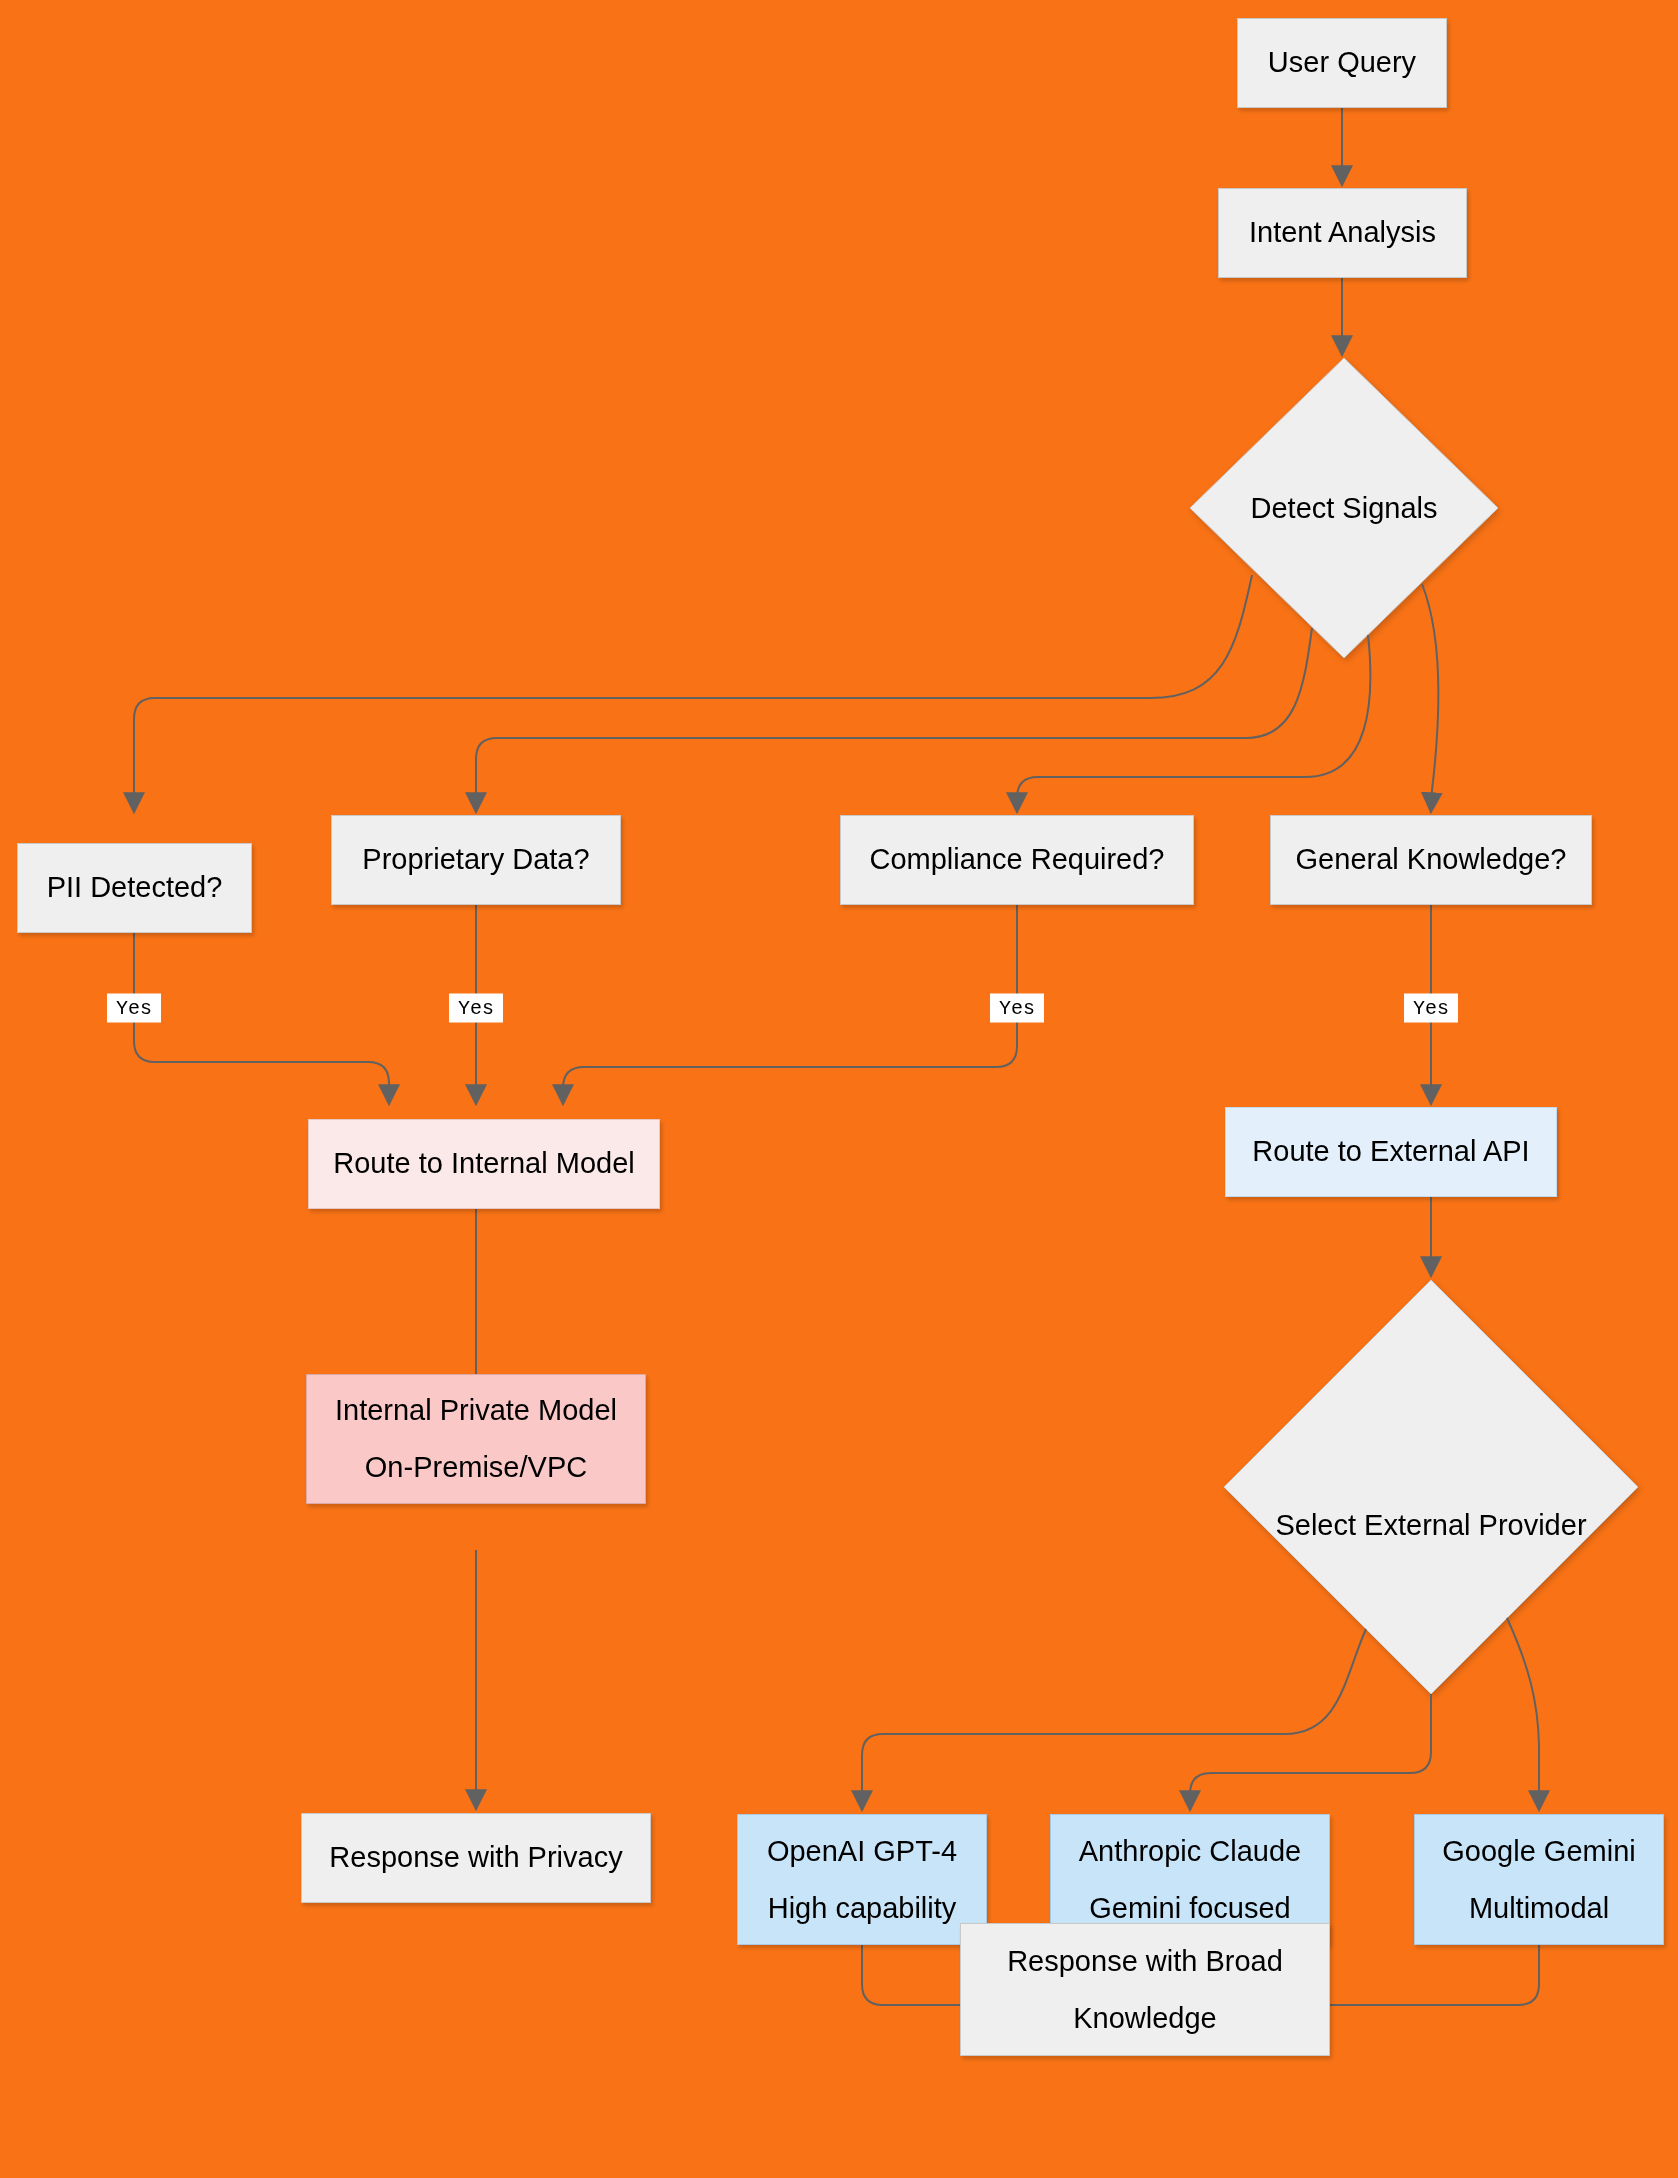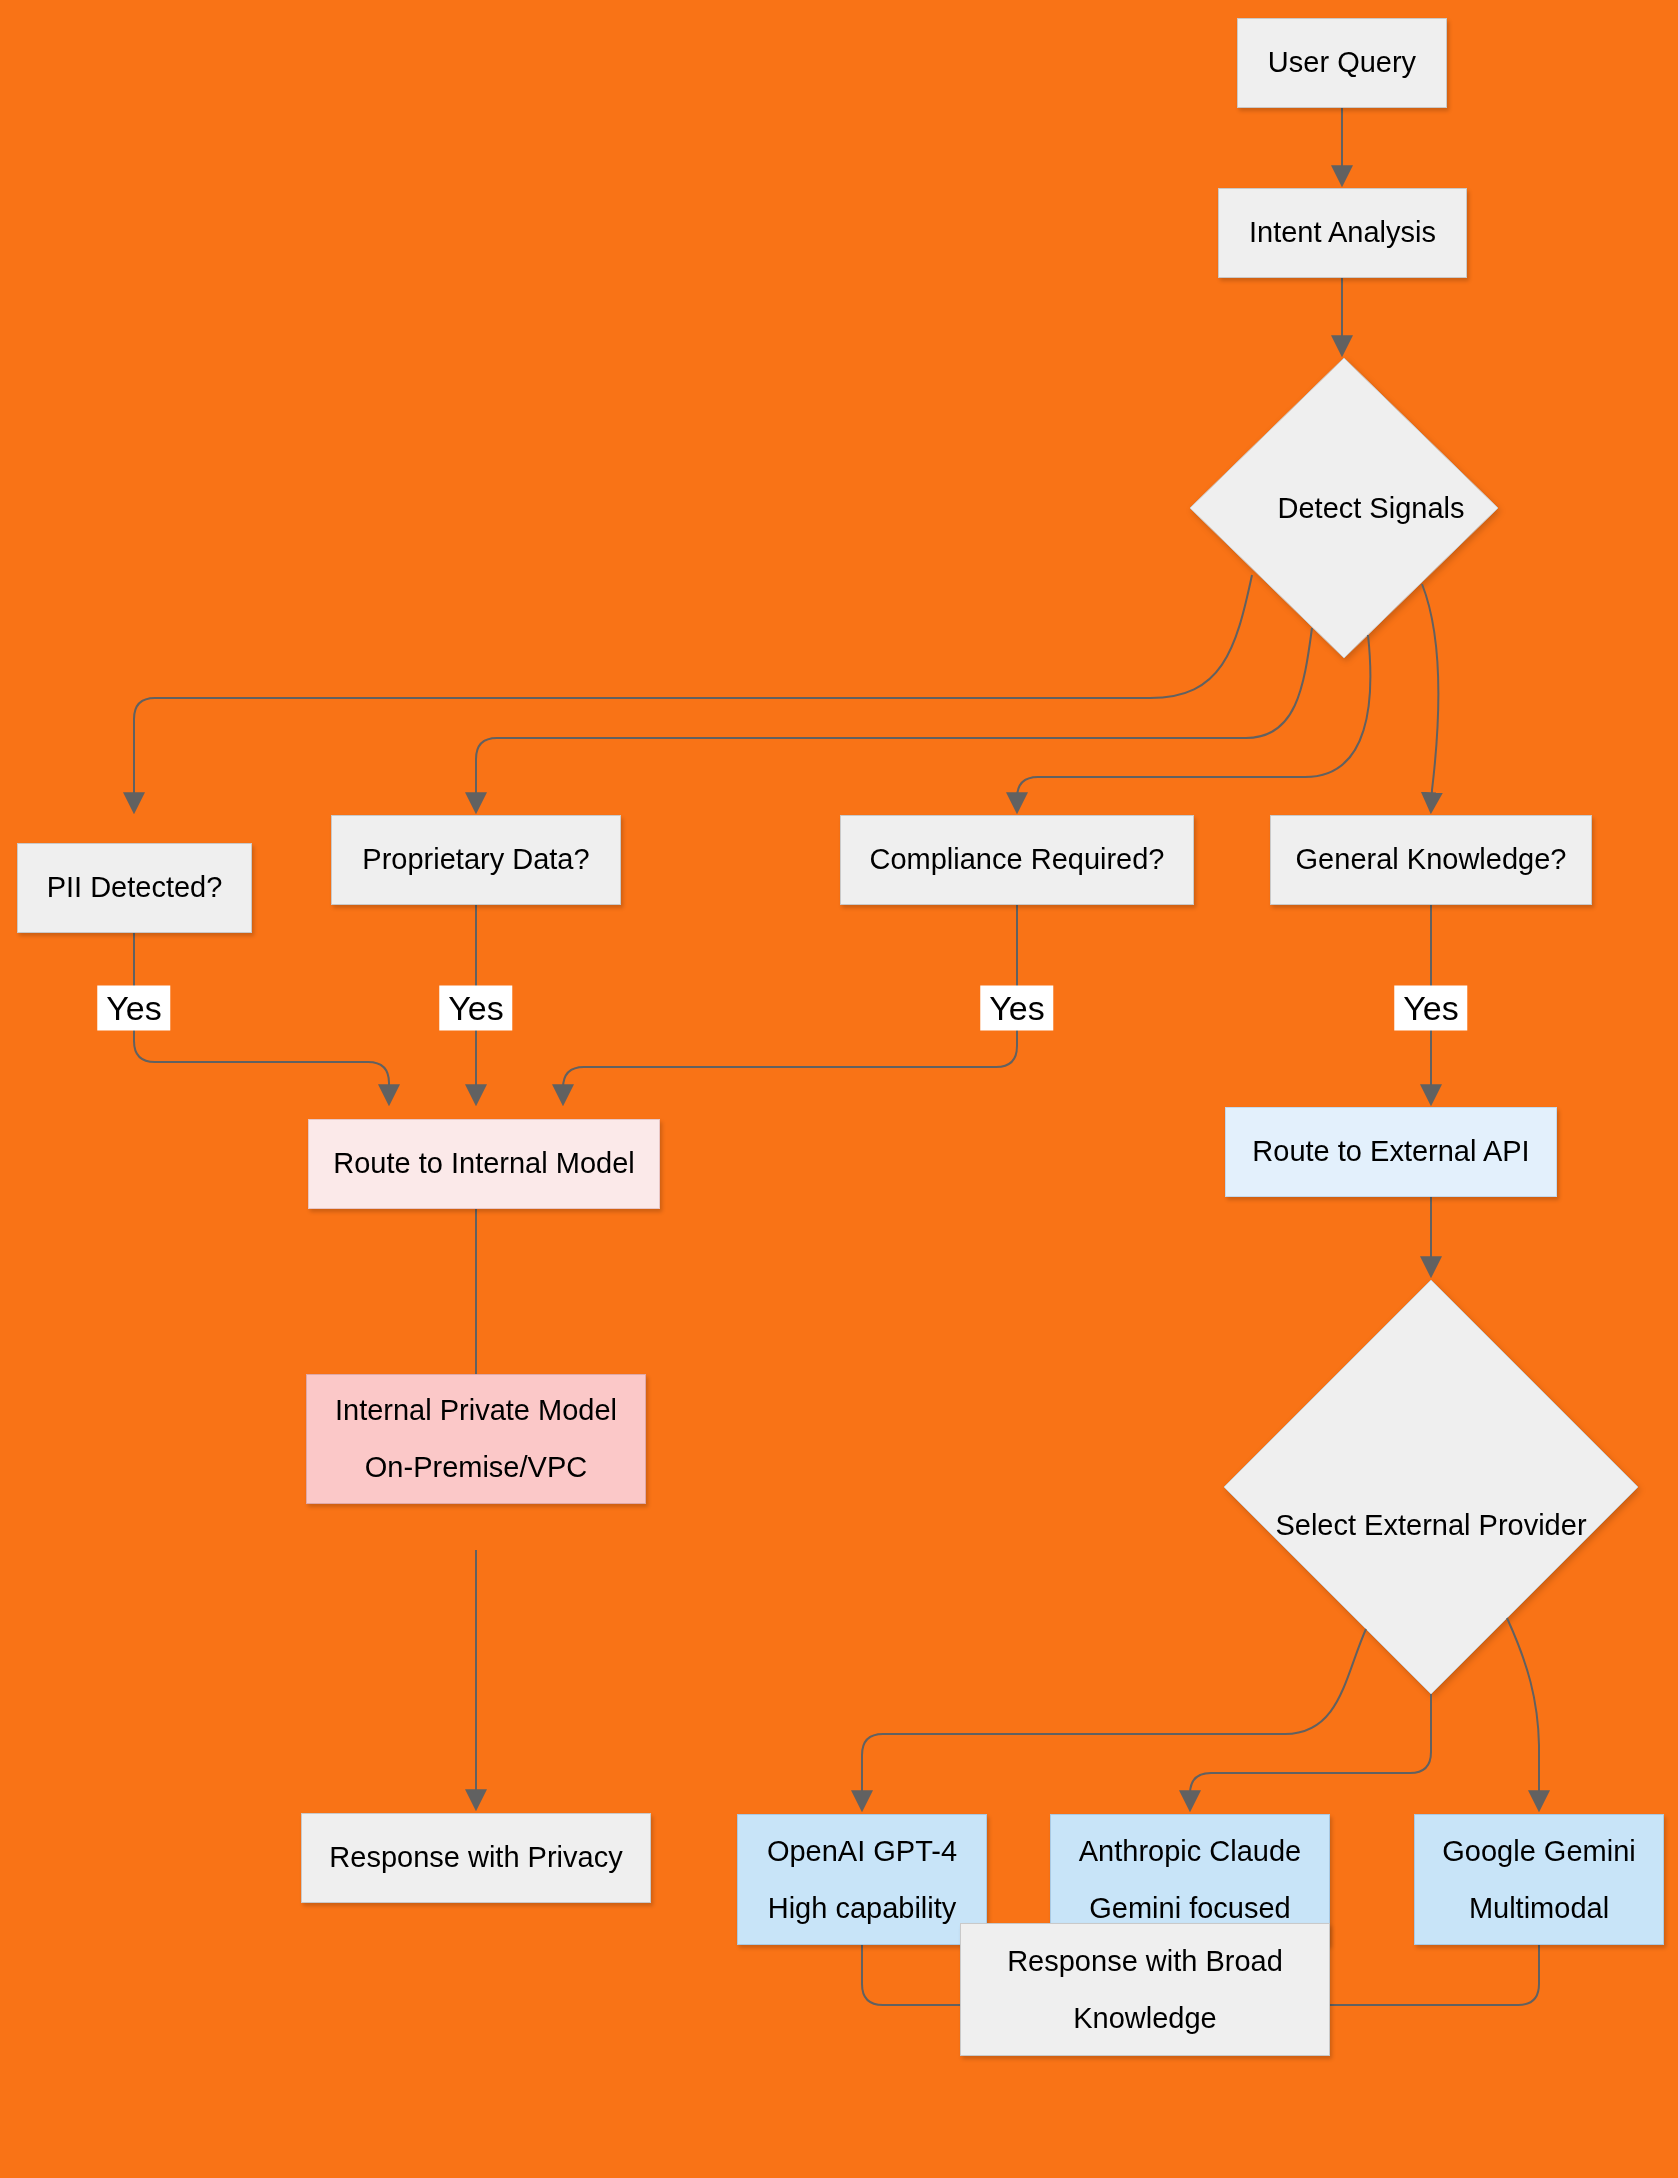--- a/index.html
+++ b/index.html
@@ -44,25 +44,26 @@
   .diamond-label {
     position:absolute;
     transform:translate(-50%,-50%);
     font-size:29px; color:#000000;
     white-space:nowrap;
     z-index:3;
   }
   .edge-label {
     position:absolute;
     transform:translate(-50%,-50%);
-    font-size:34px; color:#000000;
+    font-size:20px; color:#000000;
     background:#ffffff;
     padding:3px 9px;
     z-index:3;
     white-space:nowrap;
+    font-family:Liberation Mono, monospace;
   }
 </style>
 </head>
 <body>
 
 <div id="canvas">
 
   <svg id="edge-layer" viewBox="0 0 1678 2178" xmlns="http://www.w3.org/2000/svg">
     <defs>
       <marker id="arrow" viewBox="0 0 10 10" refX="8.5" refY="5" markerWidth="11" markerHeight="11" orient="auto-start-reverse">
@@ -130,21 +131,21 @@
   <div class="node blue" style="left:1414px;top:1814px;width:250px;height:131px;">
     <span class="line">Google Gemini</span>
     <span class="line">Multimodal</span>
   </div>
 
   <div class="node" style="left:960px;top:1923px;width:370px;height:133px;text-align:right;">
     <span class="line">Response with Broad</span>
     <span class="line">Knowledge</span>
   </div>
 
-  <div class="diamond-label" style="left:1344px;top:508px;margin-left:27px;">Detect Signals</div>
+  <div class="diamond-label" style="left:1344px;top:508px;">Detect Signals</div>
   <div class="diamond-label" style="left:1431px;top:1487px;margin-top:38px;">Select External Provider</div>
 
   <div class="edge-label" style="left:134px;top:1008px;">Yes</div>
   <div class="edge-label" style="left:476px;top:1008px;">Yes</div>
   <div class="edge-label" style="left:1017px;top:1008px;">Yes</div>
   <div class="edge-label" style="left:1431px;top:1008px;">Yes</div>
 
 </div>
 
 </body></html>

